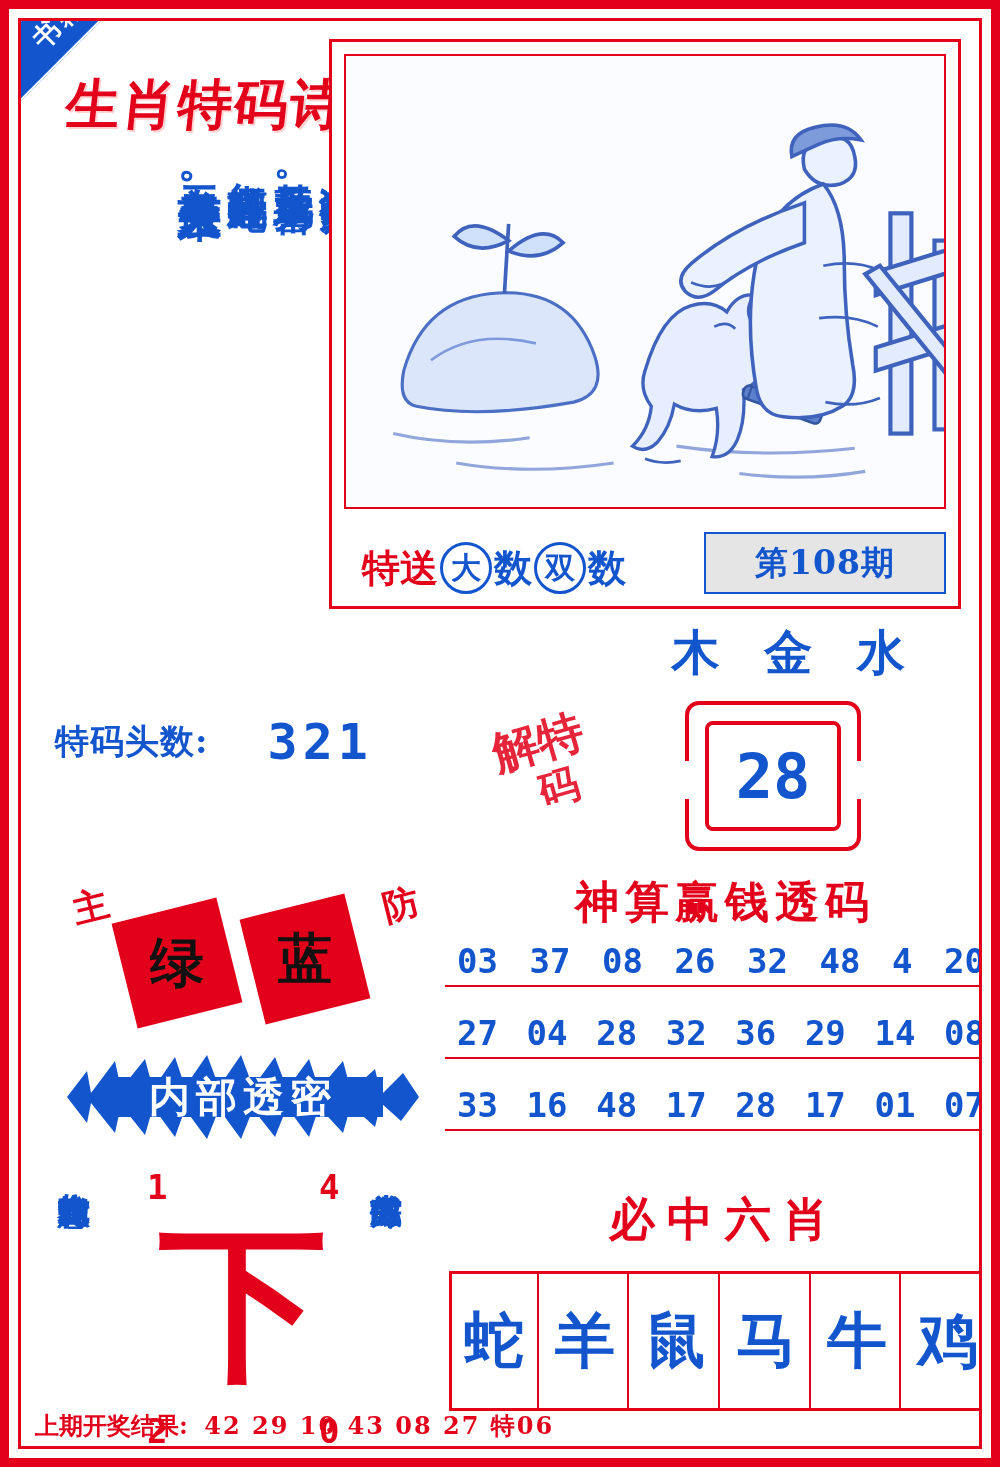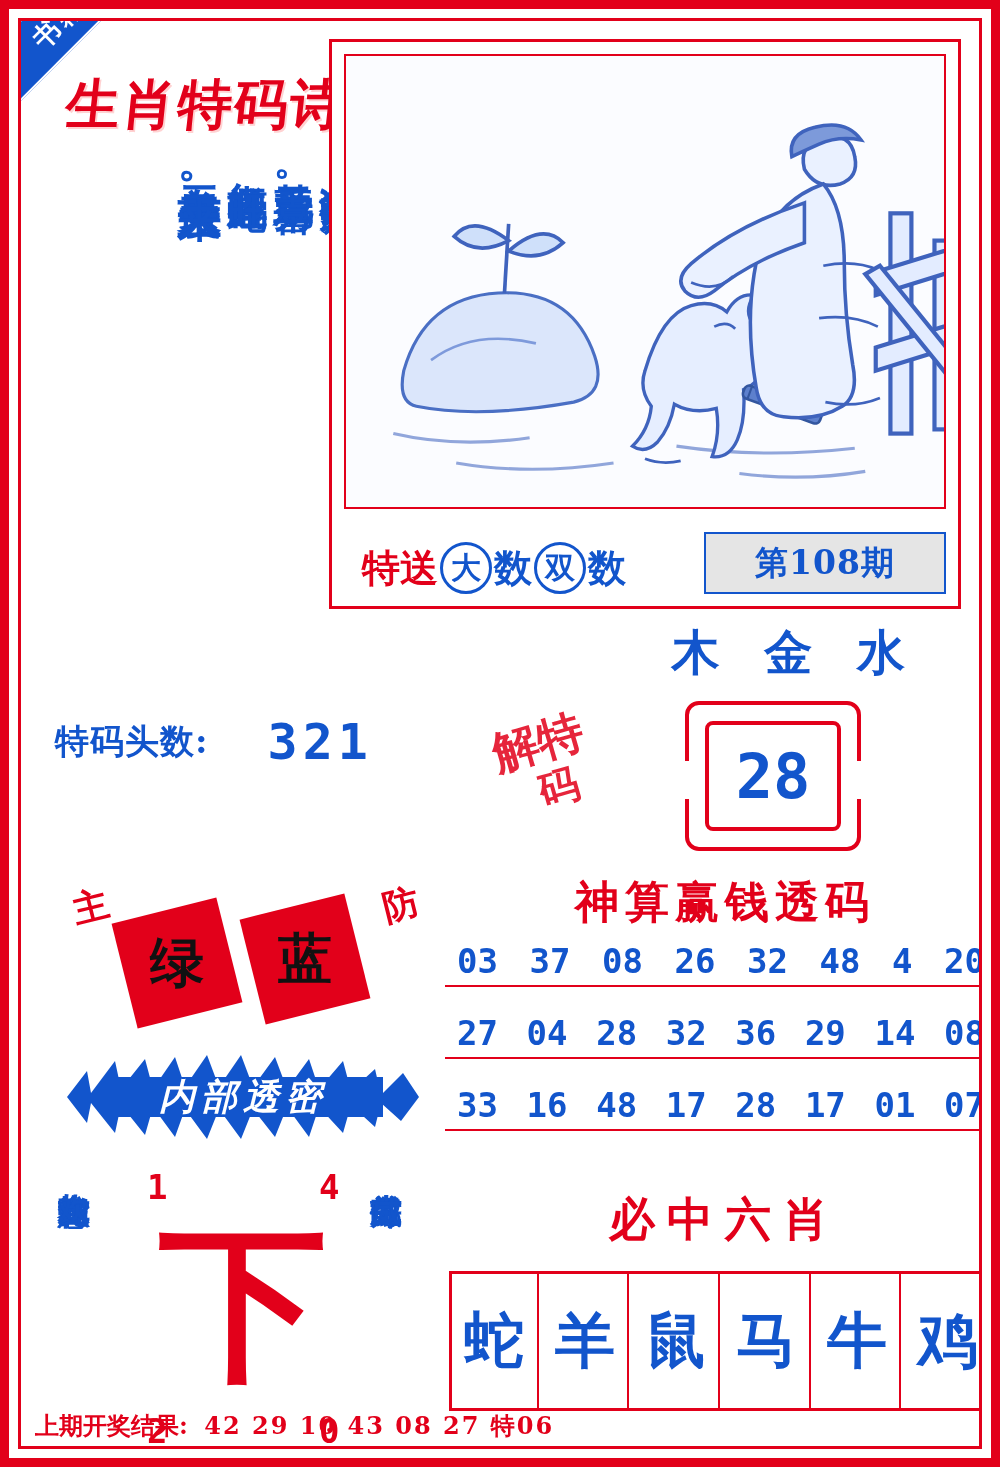--- a/index.html
+++ b/index.html
@@ -170,23 +170,22 @@
     font-family:"DejaVu Serif","Liberation Serif",serif;
   }
   .dl-left{left:12px;top:0px;transform:rotate(-14deg);}
   .dl-right{left:322px;top:-2px;transform:rotate(-14deg);}
 
   
   .burst{position:absolute;left:42px;top:1026px;width:360px;height:100px;}
   .burst svg{display:block;width:100%;height:100%;}
   .burst .bt{
     position:absolute;inset:0;display:flex;align-items:center;justify-content:center;
-    color:#fff;font-size:36px;font-weight:bold;letter-spacing:6px;
-    font-family:"DejaVu Serif","Liberation Serif",serif;
-    font-style:italic;
+    color:#fff;font-size:41px;font-weight:bold;letter-spacing:6px;
+    font-family:"DejaVu Serif","Liberation Serif",serif;
   }
 
   
   .down-block{position:absolute;left:30px;top:1140px;width:390px;height:290px;}
   .dv-col{
     position:absolute;writing-mode:vertical-rl;text-orientation:upright;
     color:#1255cc;font-size:32px;font-weight:bold;line-height:1.05;
     font-family:"DejaVu Serif","Liberation Serif",serif;
   }
   .dv-left{left:6px;top:8px;}

